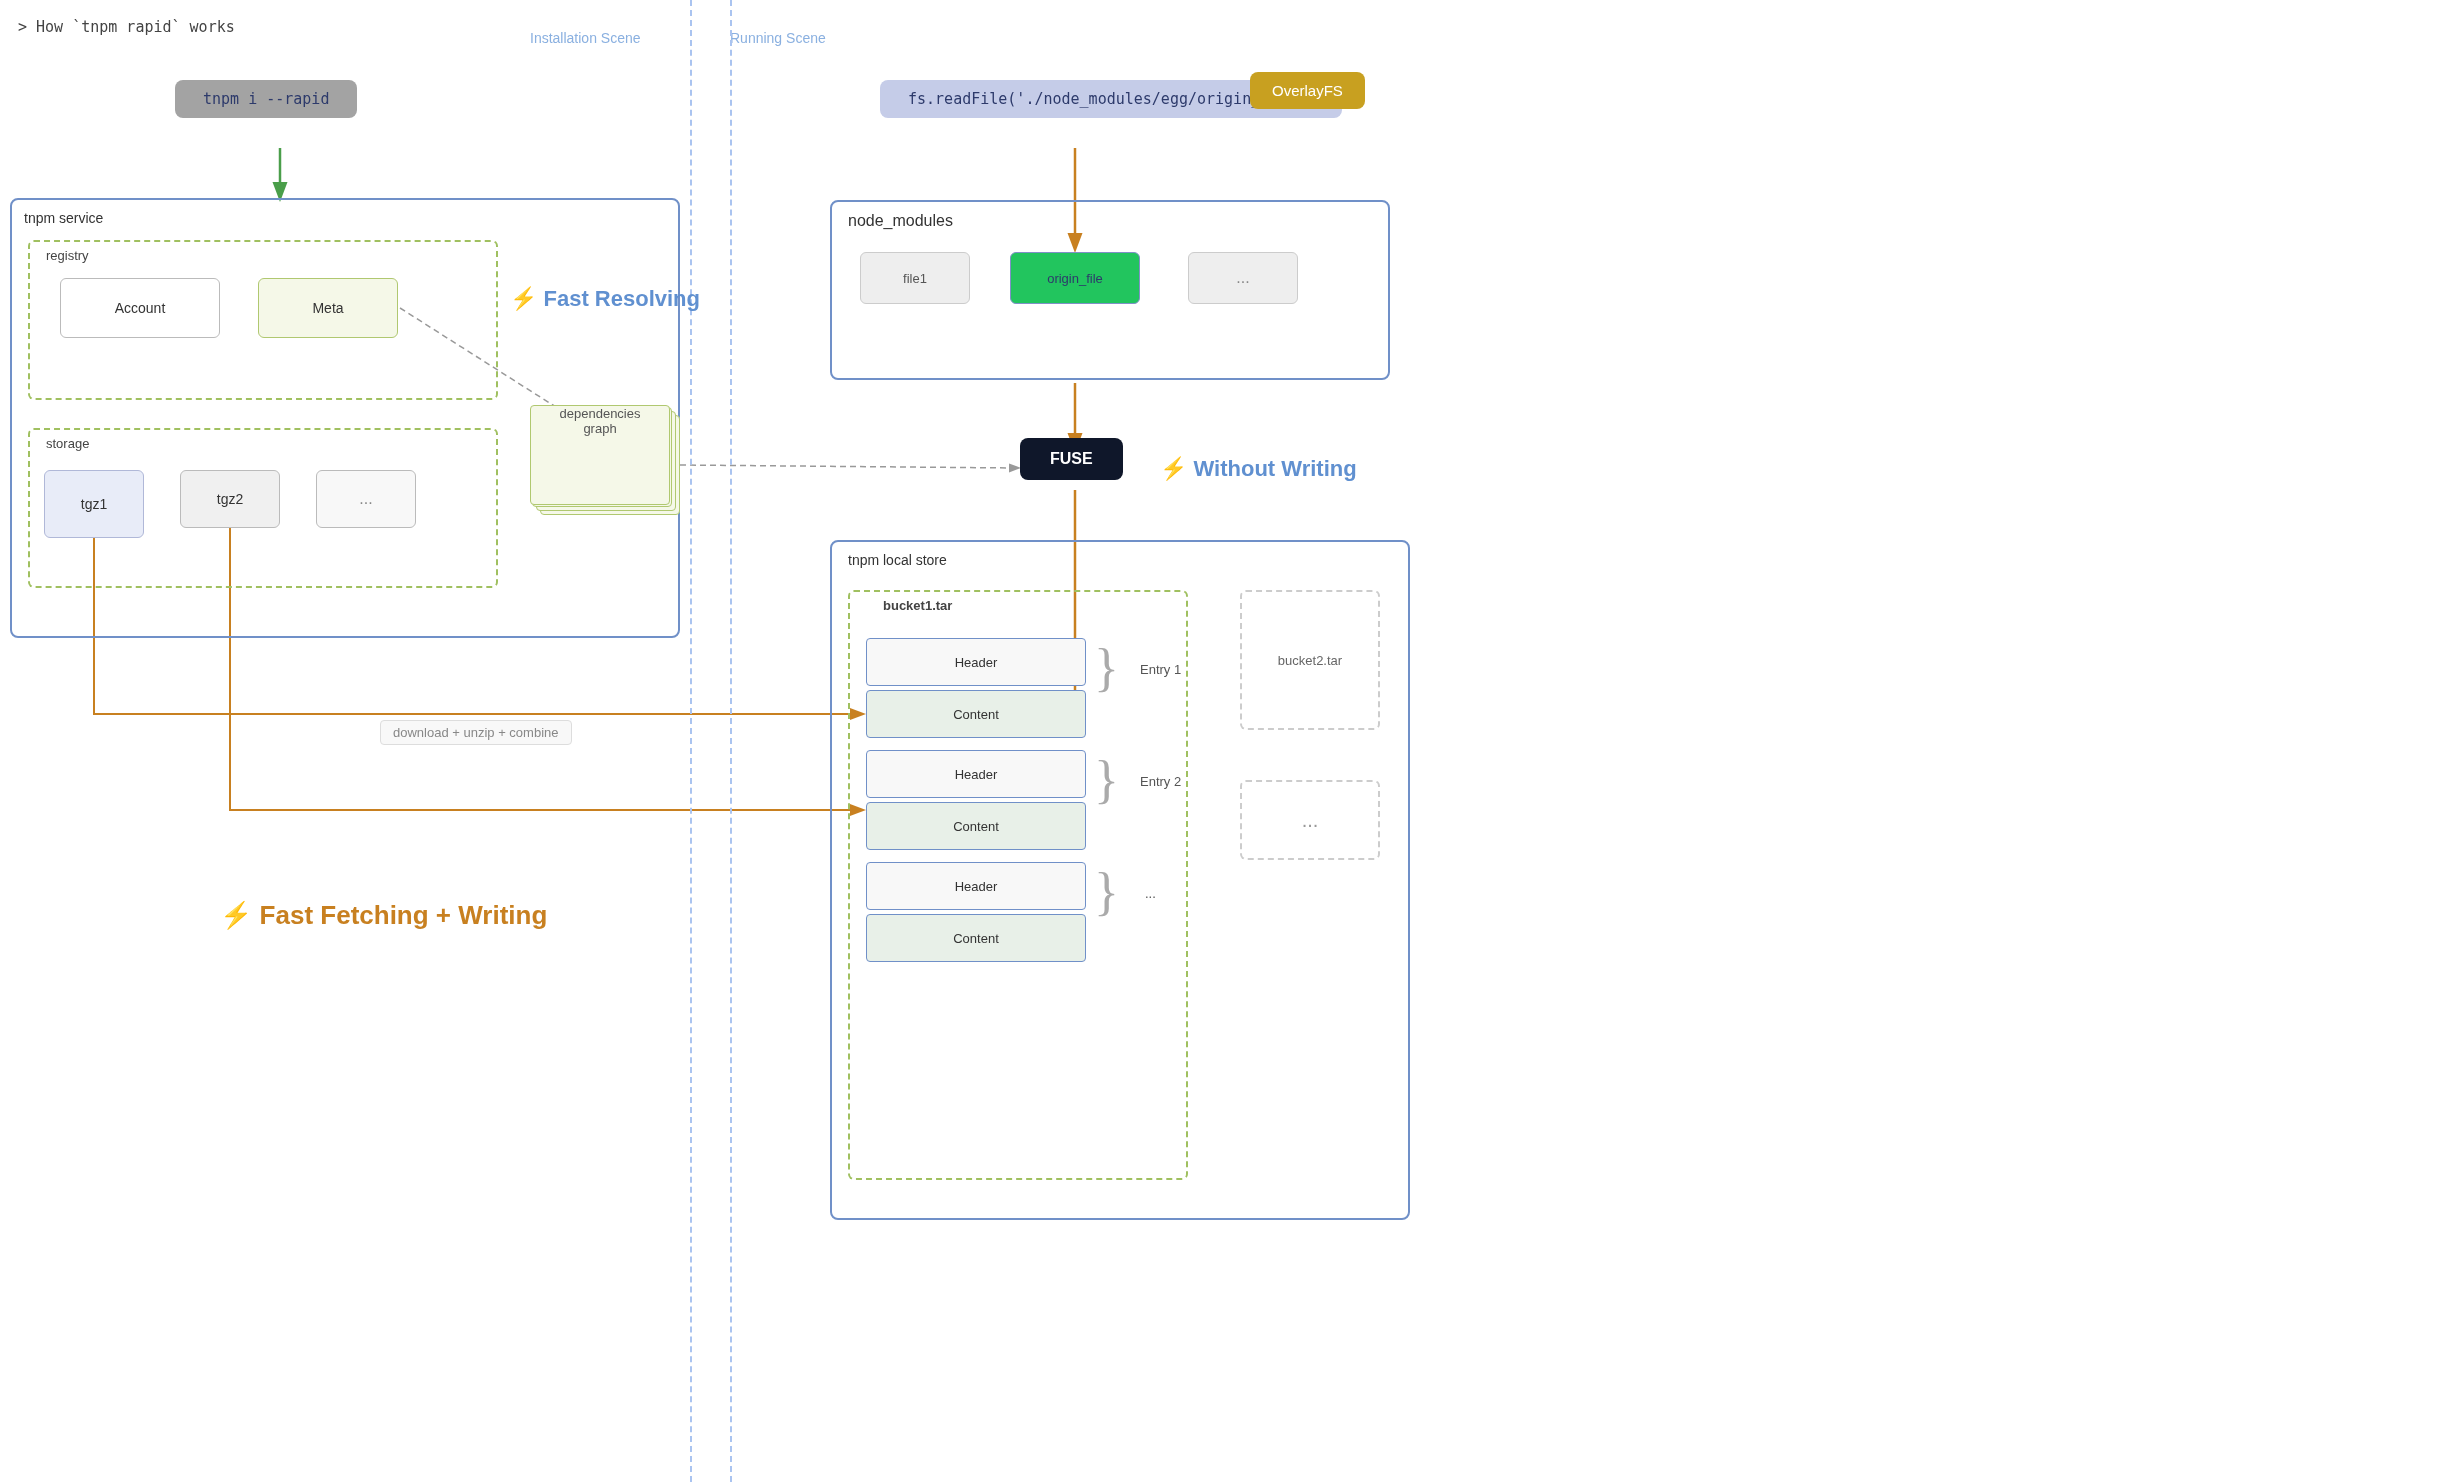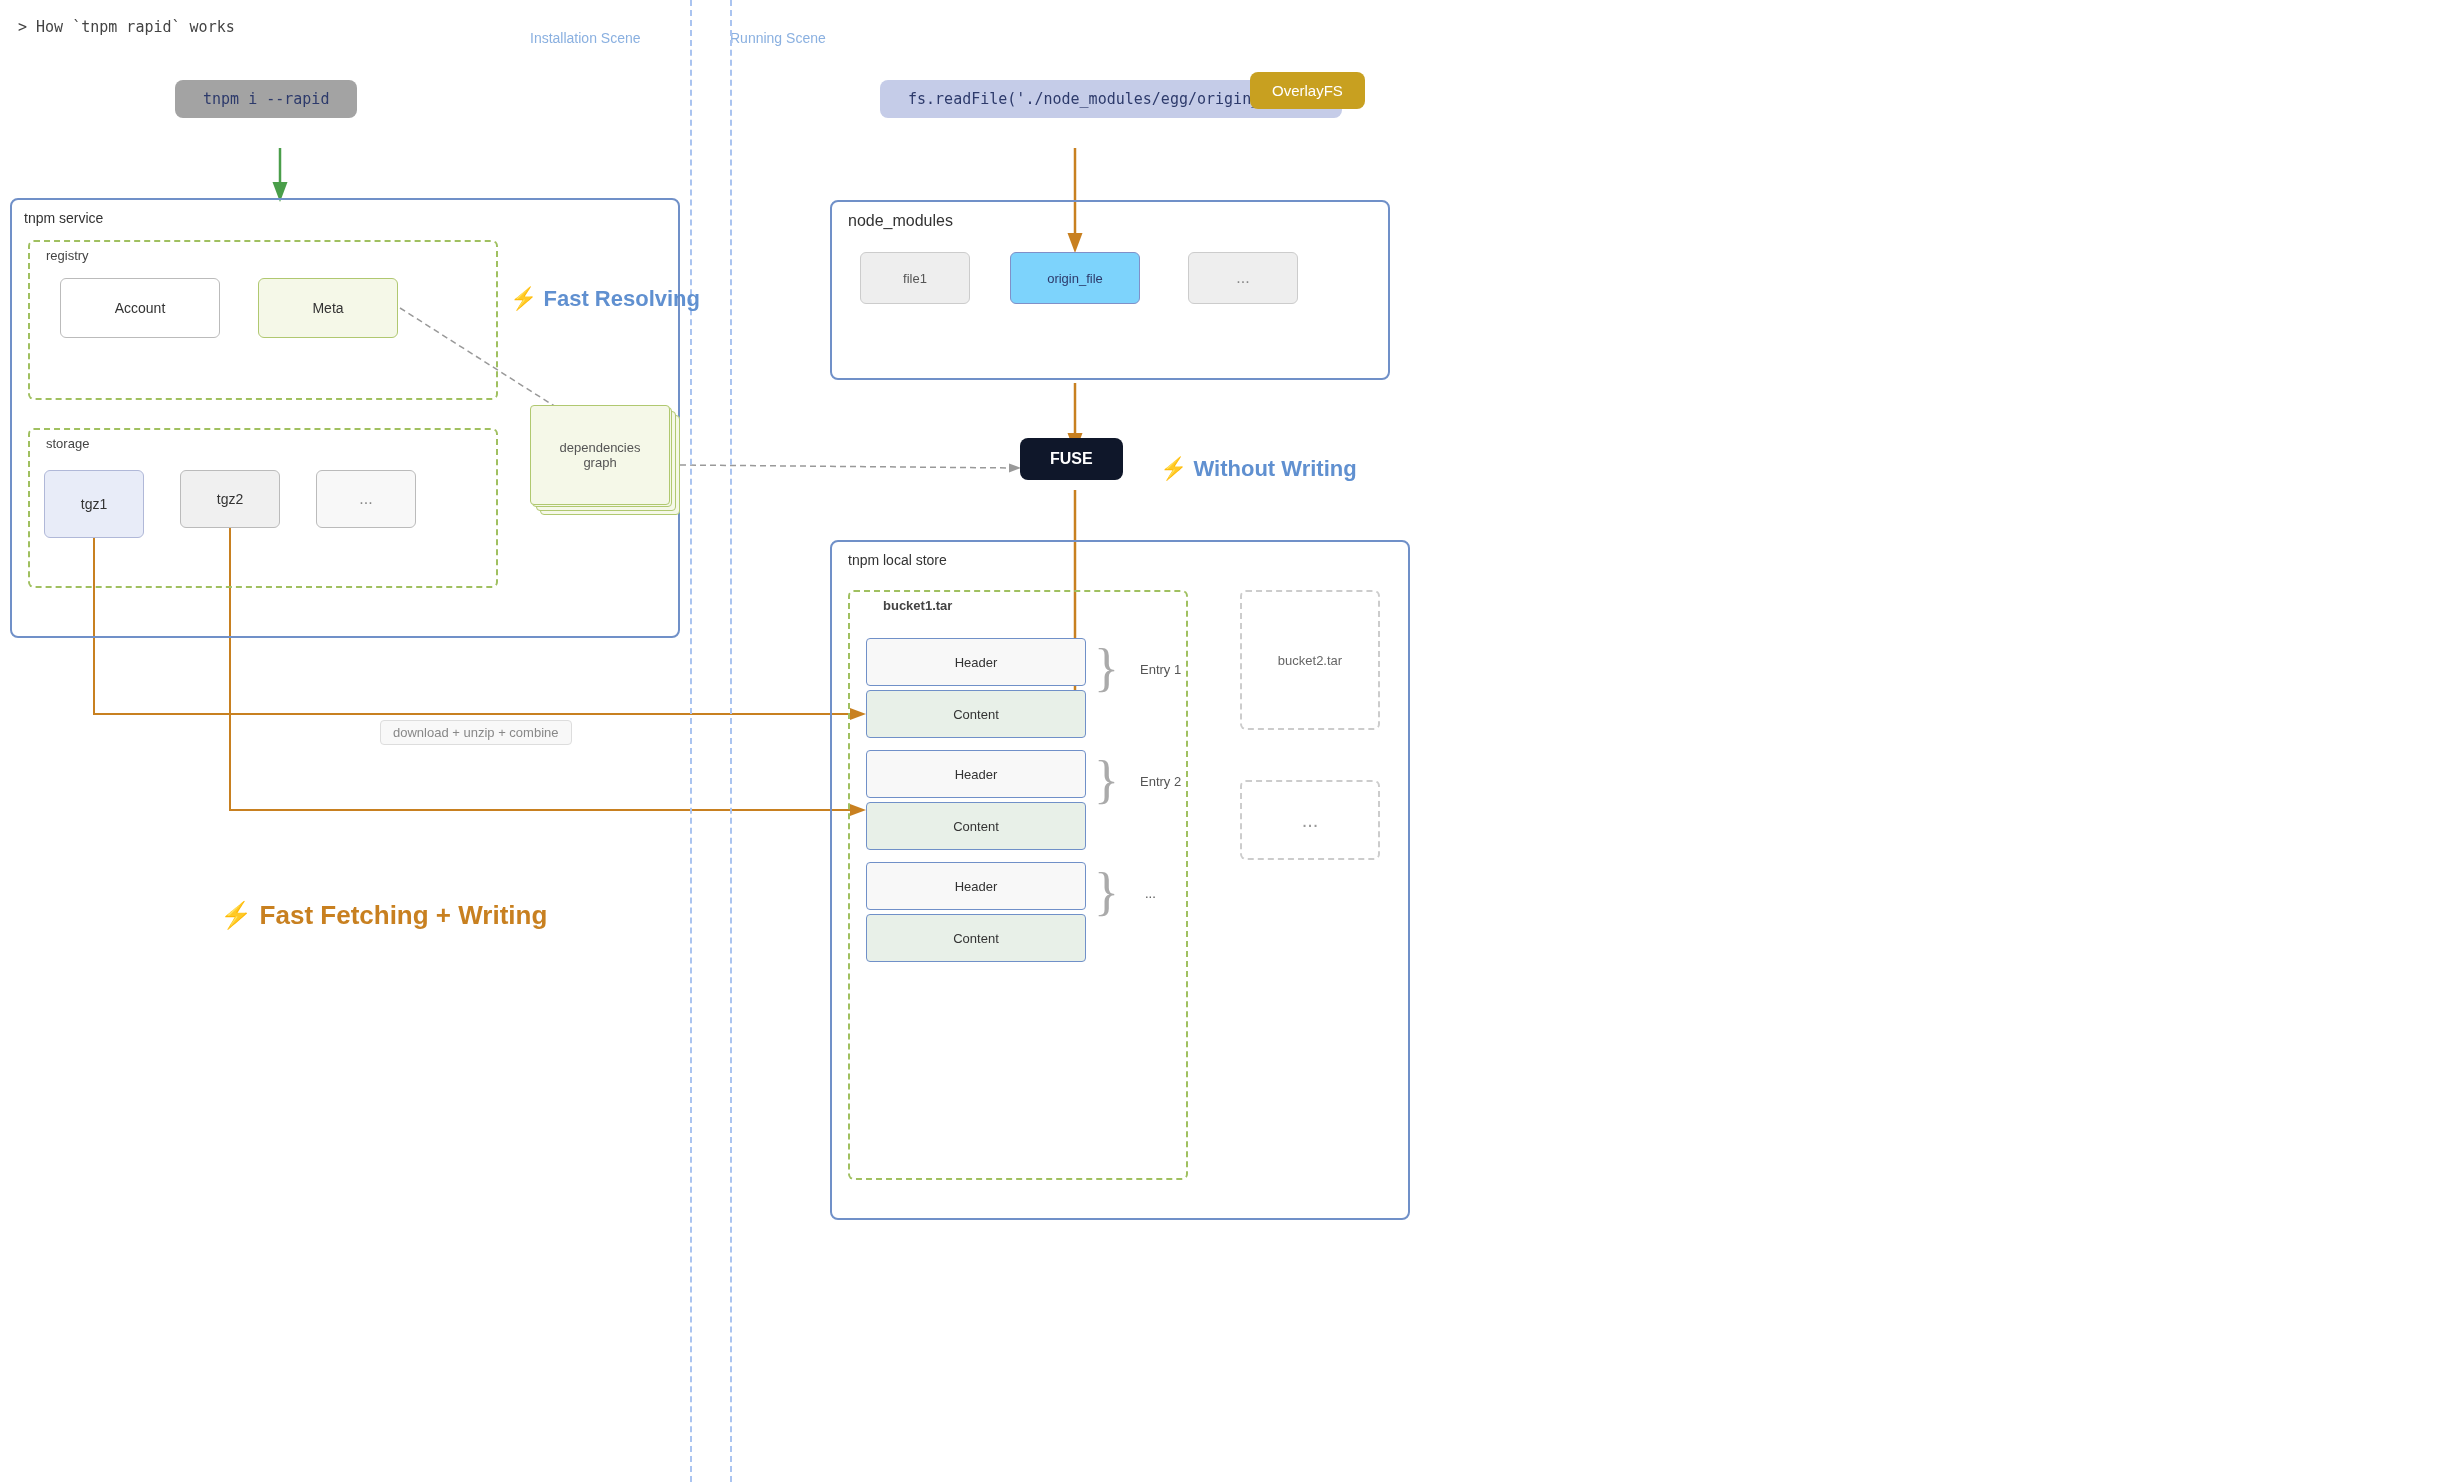--- a/index.html
+++ b/index.html
@@ -228,21 +228,21 @@
       position: absolute;
       width: 140px;
       height: 100px;
       border: 1.5px solid #b0c870;
       border-radius: 4px;
       background: #f5f8e8;
     }
     .deps-card:nth-child(1) { top: 10px; left: 10px; }
     .deps-card:nth-child(2) { top: 6px; left: 6px; }
     .deps-card:nth-child(3) { top: 2px; left: 2px; }
-    .deps-card:nth-child(4) { top: 0px; left: 0px; display:flex; align-items:center; justify-content:center; flex-direction: column; font-size: 13px; color: #555; }
+    .deps-card:nth-child(4) { top: 0px; left: 0px; display:flex; align-items:center; flex-direction: column; font-size: 13px; color: #555; }
 
     
 
     
     .fs-read-box {
       position: absolute;
       top: 80px;
       left: 880px;
       background: #c5cce8;
       border: none;
@@ -305,21 +305,21 @@
 
     
     .origin-file-box {
       position: absolute;
       top: 252px;
       left: 1010px;
       width: 130px;
       height: 52px;
       border: 1.5px solid #8090c8;
       border-radius: 6px;
-      background: #7dd3fc;
+      background: #22c55e;
       display: flex;
       align-items: center;
       justify-content: center;
       font-size: 13px;
       color: #2d3a6b;
       font-weight: 500;
     }
 
     
     .nm-ellipsis-box {

